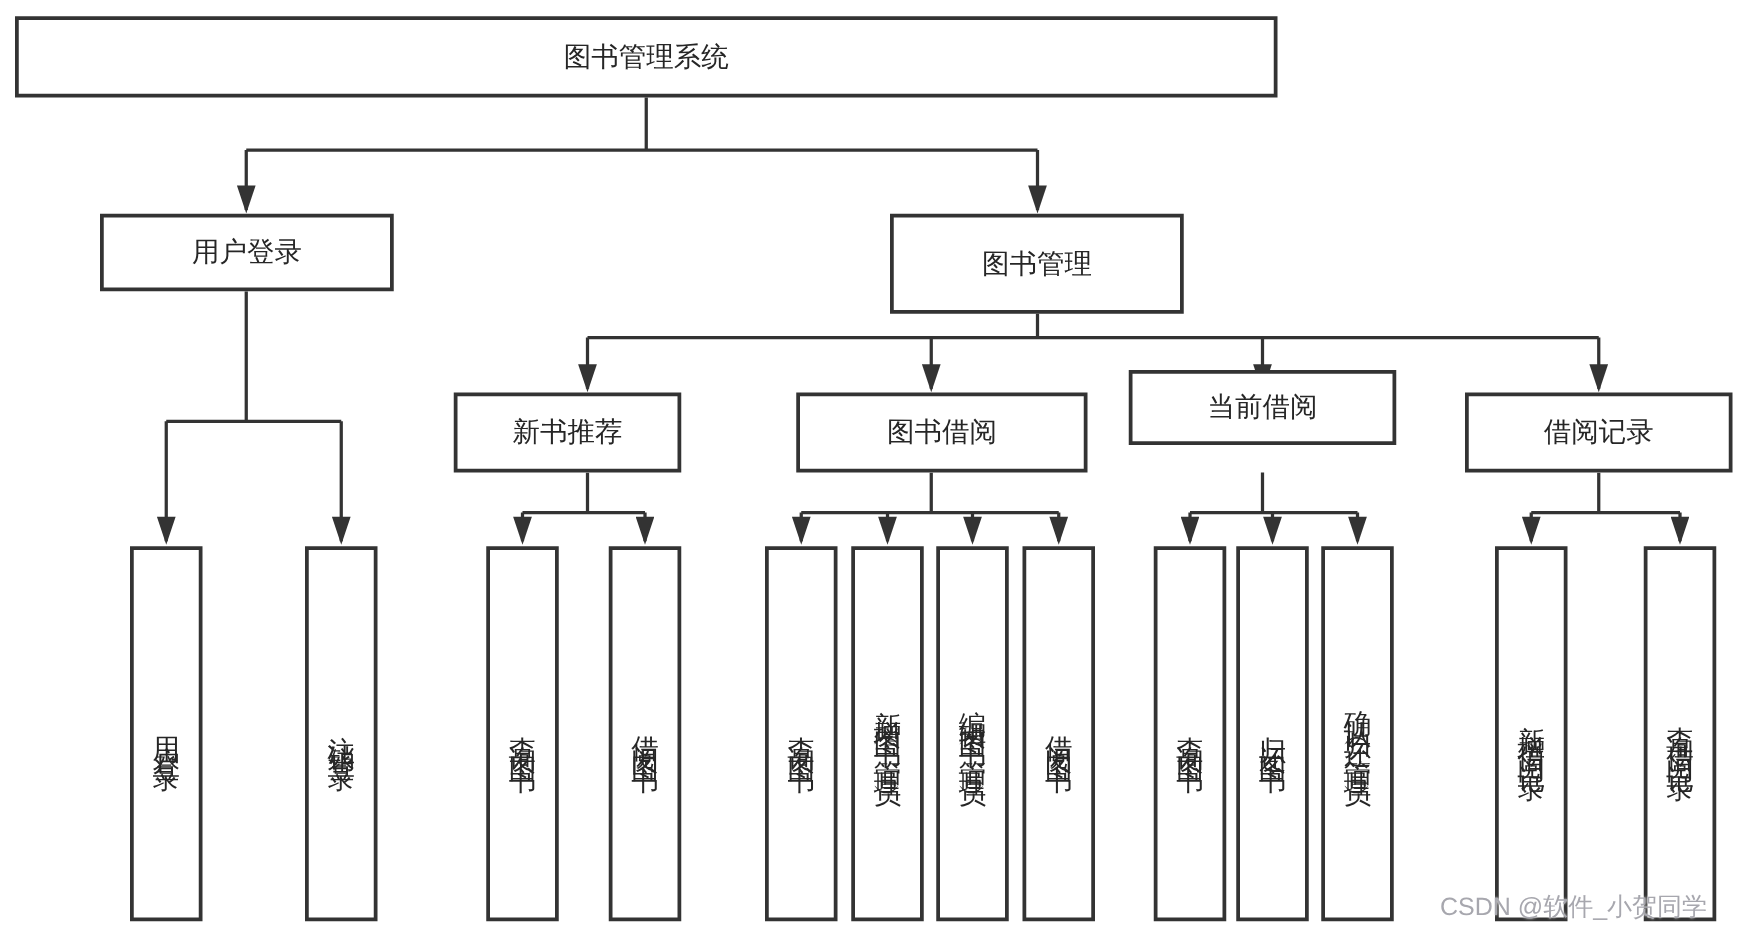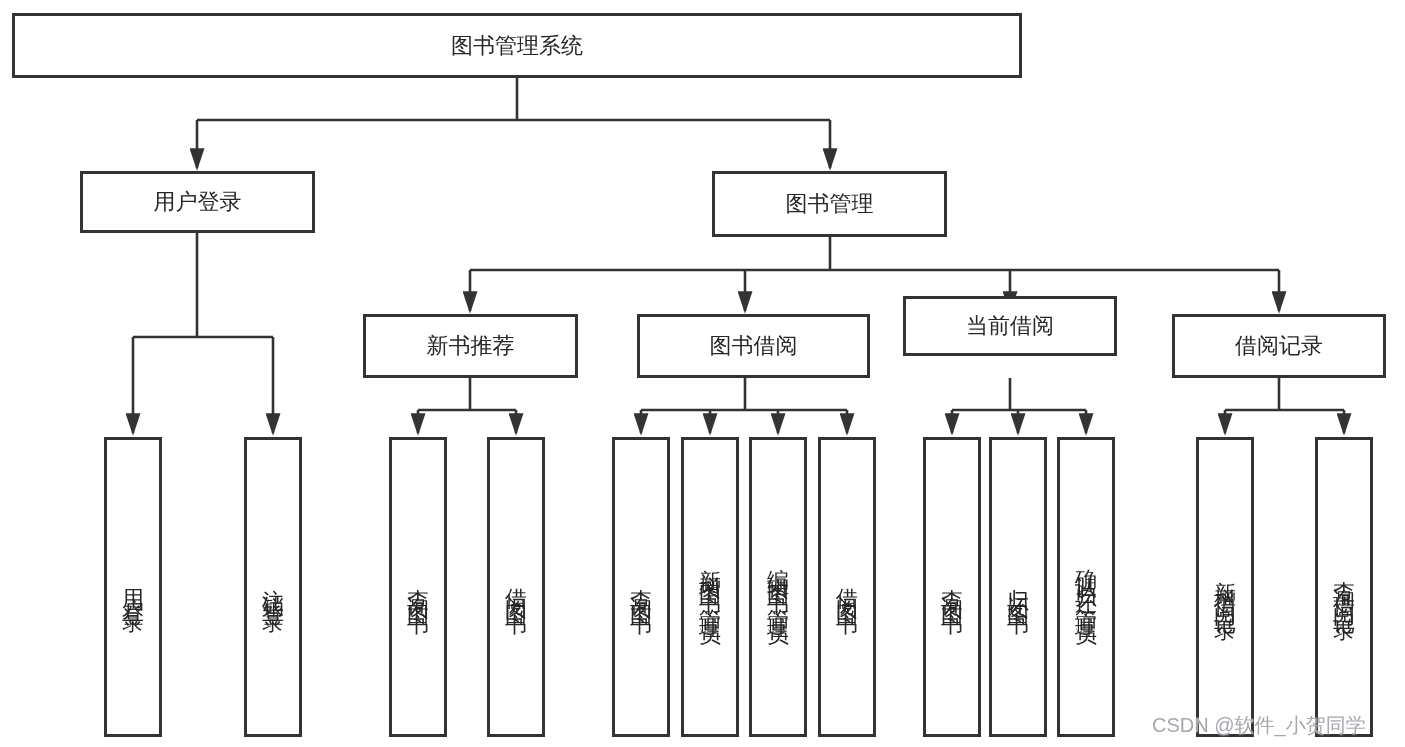--- a/index.html
+++ b/index.html
@@ -101,23 +101,23 @@
       <path class="edge" marker-end="url(#arrow)" d="M1018,410 V433"></path>
       <path class="edge" marker-end="url(#arrow)" d="M1086,410 V433"></path>
       <path class="edge" marker-end="url(#arrow)" d="M1225,410 V433"></path>
       <path class="edge" marker-end="url(#arrow)" d="M1344,410 V433"></path>
     </g>
   </svg>
 
   <div class="box" style="left:12px;top:13px;width:1010px;height:65px">图书管理系统</div>
 
   <div class="box" style="left:80px;top:171px;width:235px;height:62px">用户登录</div>
-  <div class="box" style="left:712px;top:171px;width:235px;height:66px">图书管理</div>
+  <div class="box" style="left:712px;top:171px;width:235px;height:80px">图书管理</div>
 
-  <div class="box" style="left:363px;top:314px;width:215px;height:64px">新书推荐</div>
+  <div class="box" style="left:363px;top:314px;width:182px;height:64px">新书推荐</div>
   <div class="box" style="left:637px;top:314px;width:233px;height:64px">图书借阅</div>
   <div class="box" style="left:903px;top:296px;width:214px;height:60px">当前借阅</div>
   <div class="box" style="left:1172px;top:314px;width:214px;height:64px">借阅记录</div>
 
   <div class="box leaf" style="left:104px;top:437px;width:58px;height:300px">用户登录</div>
   <div class="box leaf" style="left:244px;top:437px;width:58px;height:300px">注销登录</div>
 
   <div class="box leaf" style="left:389px;top:437px;width:58px;height:300px">查询图书</div>
   <div class="box leaf" style="left:487px;top:437px;width:58px;height:300px">借阅图书</div>
 

